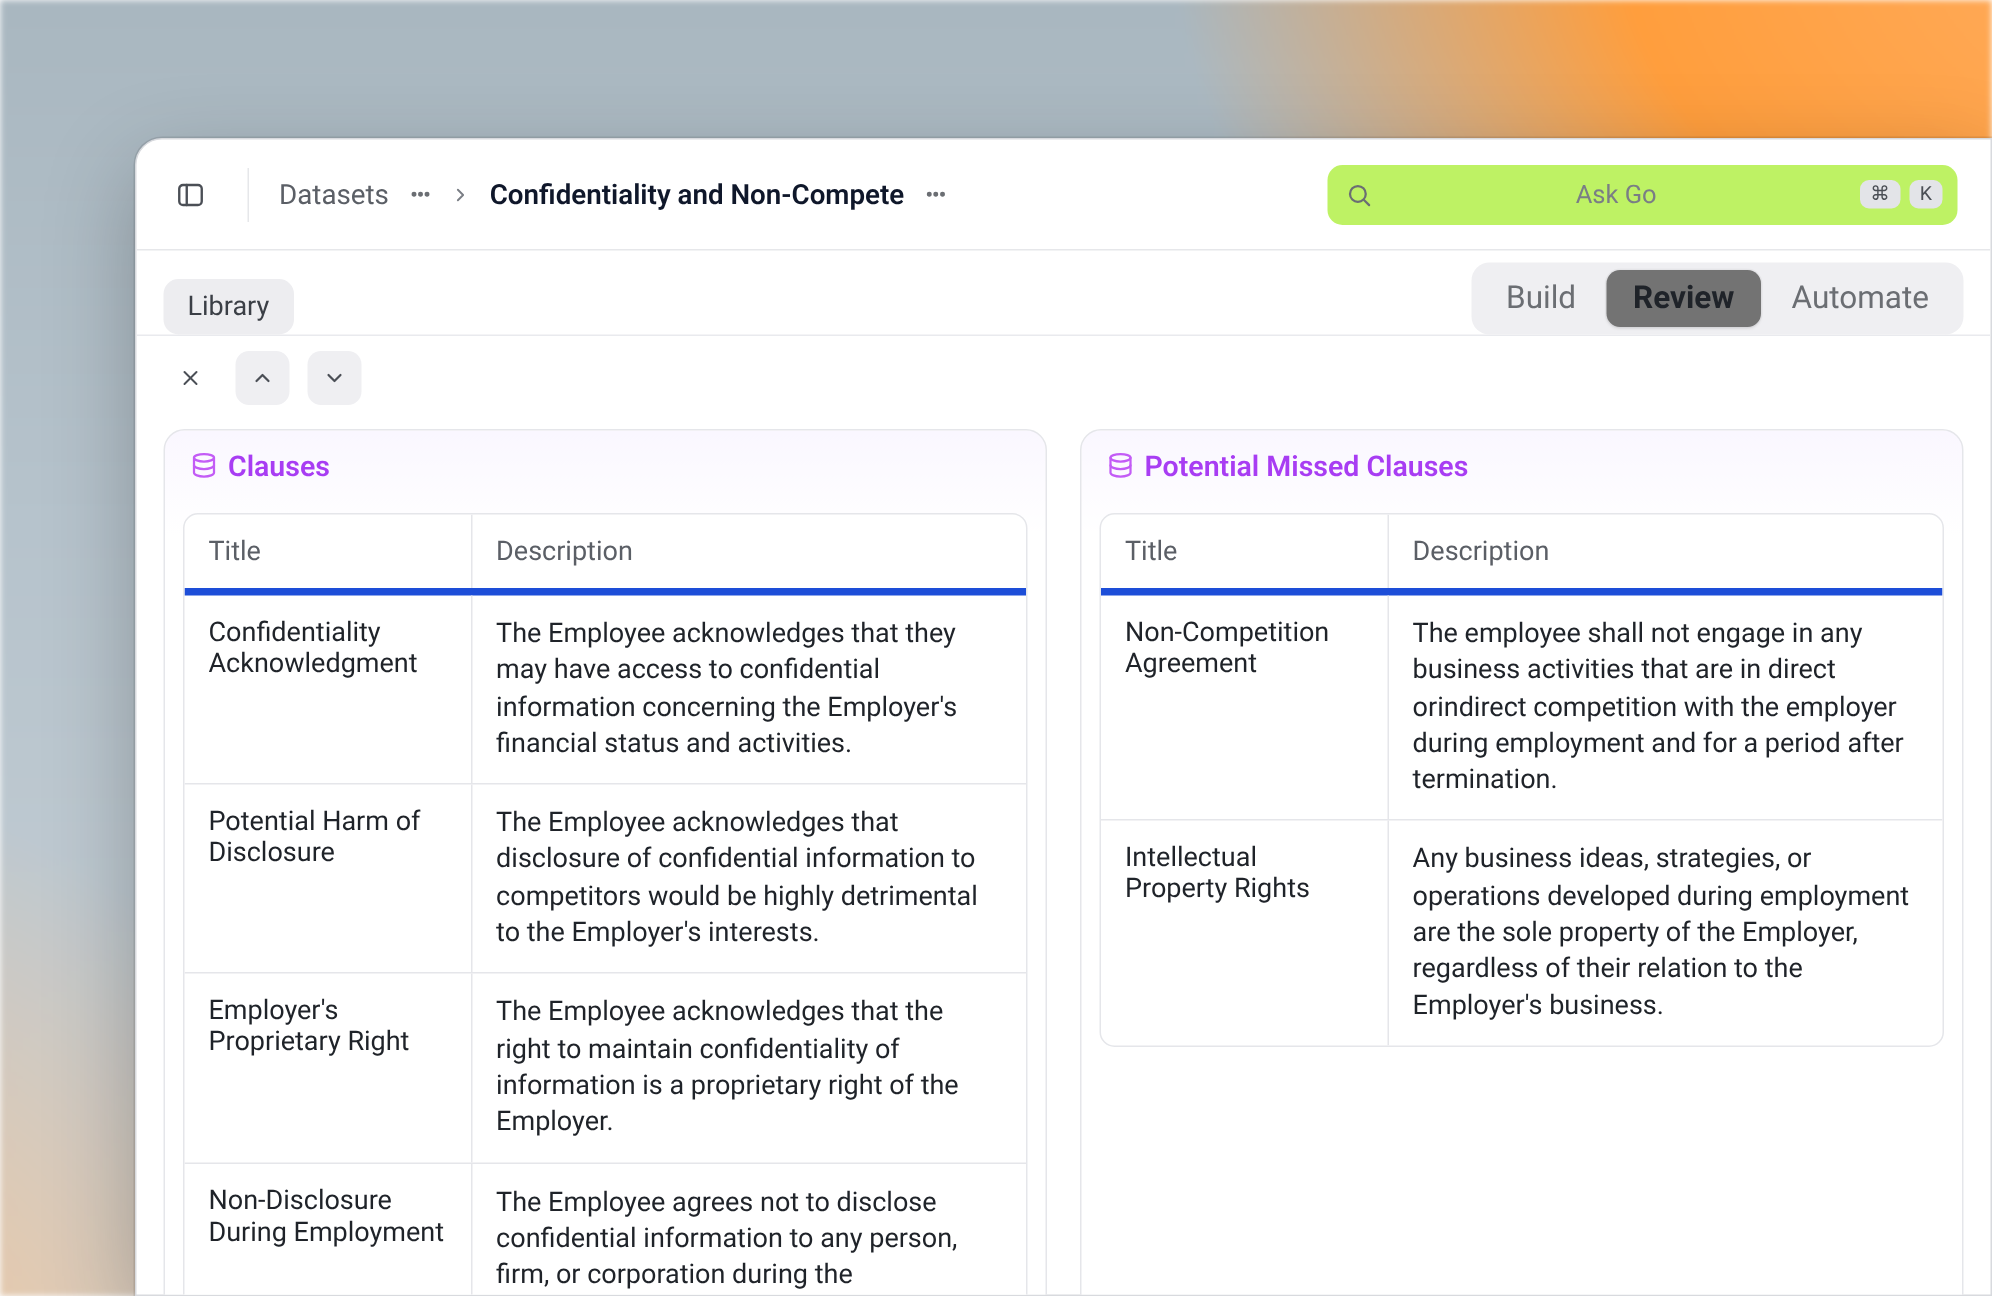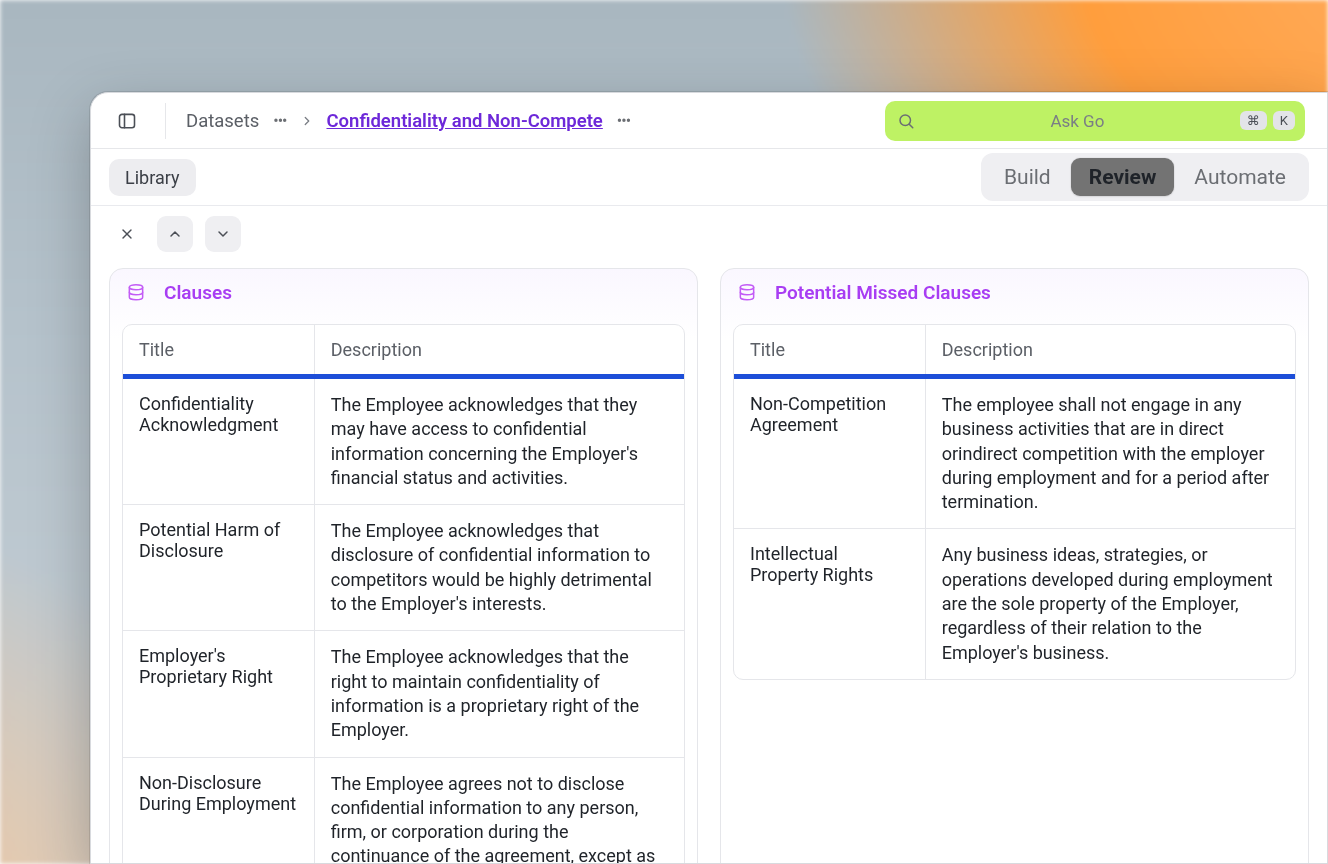--- a/index.html
+++ b/index.html
@@ -21,38 +21,38 @@
     left: 90px; top: 92px; right: 0; bottom: 0;
     background: #ffffff;
     border-radius: 18px 0 0 0;
     box-shadow: 0 0 0 1px rgba(0,0,0,0.1), 0 20px 60px rgba(0,0,0,0.25);
     border: 1px solid #d8dade;
     overflow: hidden;
   }
 
   
   .titlebar {
-    height: 56px;
+    height: 74px;
     display: flex;
     align-items: center;
     padding: 0 22px 0 18px;
     border-bottom: 1px solid #e6e7ea;
     gap: 14px;
   }
   .sidebar-toggle {
     width: 36px; height: 36px; border-radius: 8px;
     display: flex; align-items: center; justify-content: center;
     color: #4b4f56;
   }
   .sidebar-toggle svg { display: block; }
   .vsep { width: 1px; height: 36px; background: #e6e7ea; margin: 0 6px; }
 
   .breadcrumbs { display: flex; align-items: center; gap: 12px; font-size: 18.5px; }
   .crumb-muted { color: #5b5f66; }
-  .crumb-active { color: #6d28d9; font-weight: 600; text-decoration: underline; }
+  .crumb-active { color: #0f172a; font-weight: 600; }
   .ellipsis {
     color: #6b6e73; letter-spacing: -1px; font-size: 16px; line-height: 1;
     padding: 0 2px;
   }
   .chevron { color: #7a7e85; }
 
   .spacer { flex: 1 1 auto; }
 
   .search {
     display: flex; align-items: center;
@@ -66,21 +66,21 @@
   .kbd-group { display: flex; gap: 6px; }
   .kbd {
     background: #e3e4e8; color: #4b4f56; border-radius: 6px;
     padding: 3px 7px; font-size: 13px; line-height: 1;
     font-family: -apple-system, BlinkMacSystemFont, "Segoe UI", Roboto, sans-serif;
   }
 
   
   .subheader {
     height: 57px;
-    display: flex; align-items: center;
+    display: flex; align-items: flex-end;
     padding: 0 18px;
     border-bottom: 1px solid #e9eaee;
     gap: 30px;
   }
   .library-chip {
     background: #ededf0; color: #3b3f46; font-size: 18px;
     border-radius: 10px; padding: 8px 16px;
   }
 
   .seg {
@@ -114,21 +114,21 @@
     display: flex; gap: 22px;
     padding: 16px 18px 20px 18px;
   }
   .panel {
     flex: 1 1 0; min-width: 0;
     border: 1px solid #e5e6ea; border-radius: 14px;
     background: linear-gradient(180deg, #faf7ff 0%, #ffffff 70px);
     overflow: hidden;
   }
   .panel-header {
-    display: flex; align-items: center; gap: 18px;
+    display: flex; align-items: center; gap: 6px;
     padding: 12px 16px 10px 16px;
     font-size: 19px; font-weight: 600;
     color: #a83df3;
   }
   .panel-header .db-icon { color: #c35cf6; }
 
   .table {
     margin: 10px 12px 14px 12px;
     border: 1px solid #e5e6ea; border-radius: 10px;
     overflow: hidden; background: #fff;

